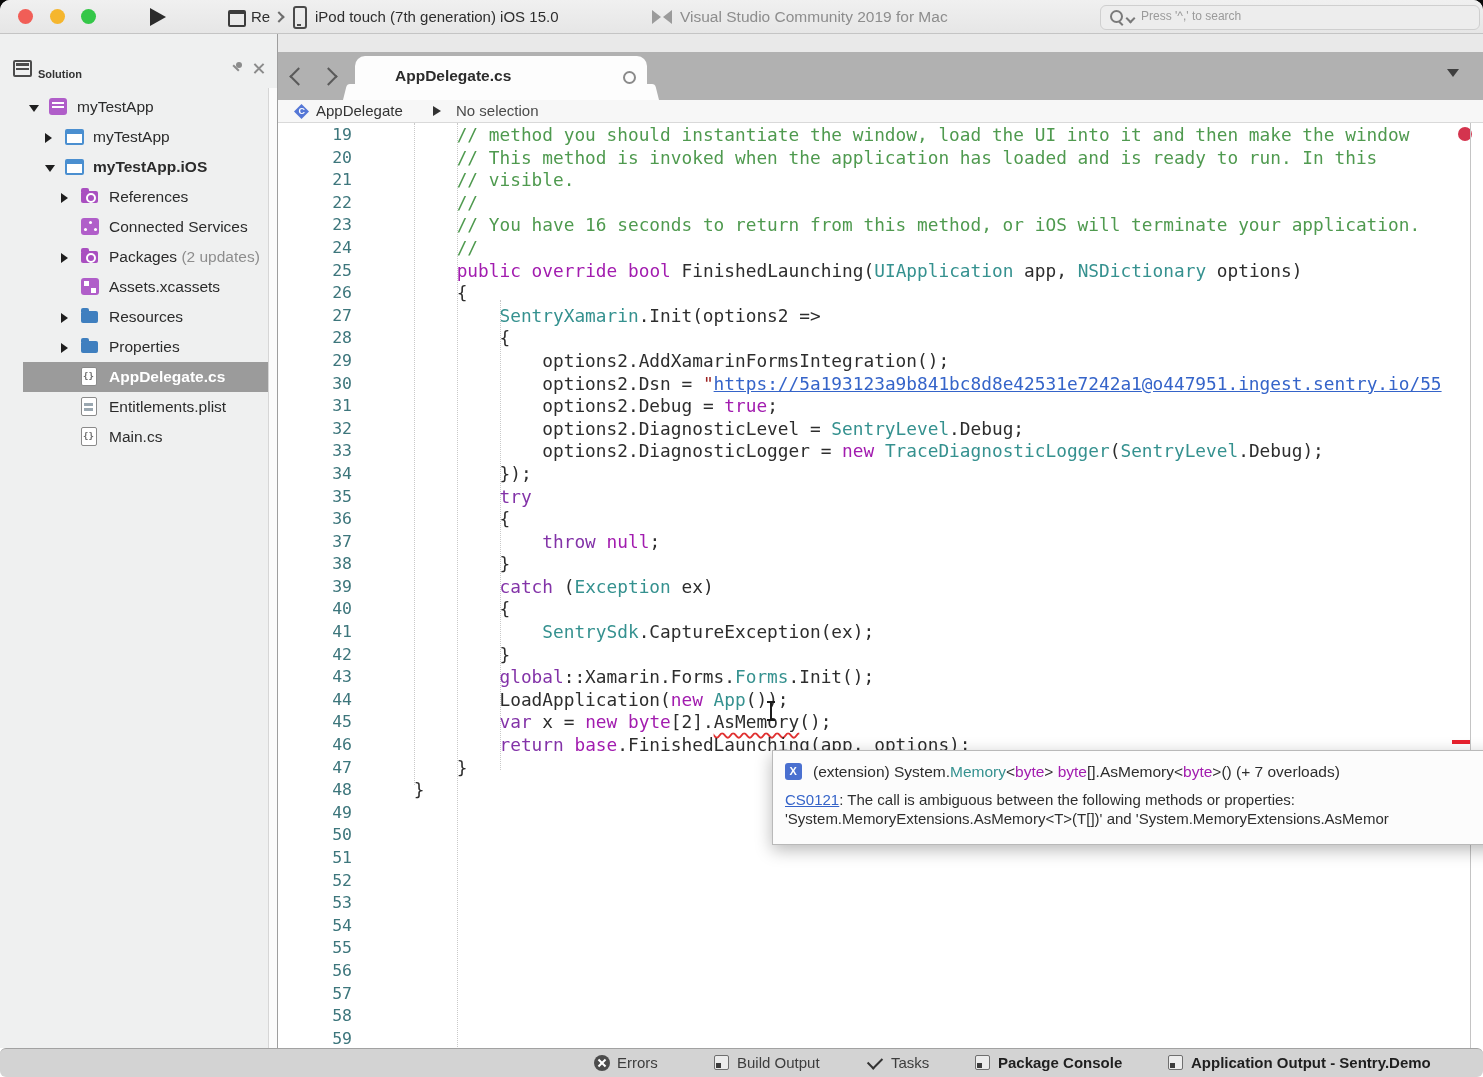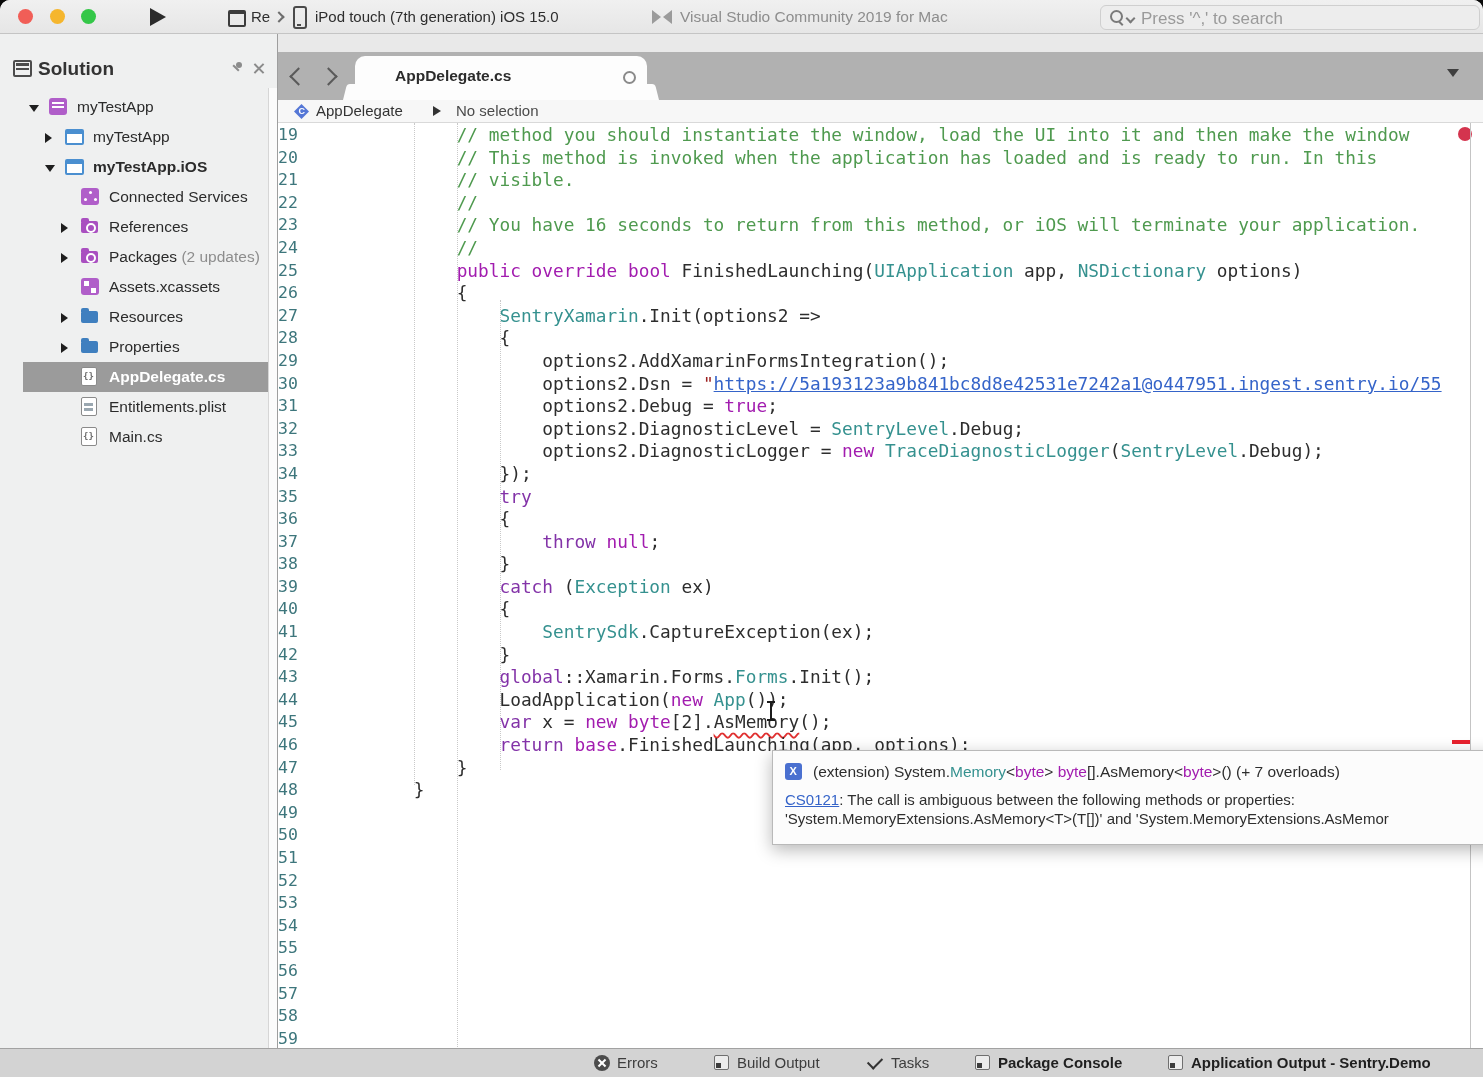--- a/index.html
+++ b/index.html
@@ -29,29 +29,29 @@
       border-left:9px solid #9b9b9b;border-top:7px solid transparent;border-bottom:7px solid transparent;}
   .vs-logo::after{content:"";position:absolute;right:0;top:0;width:0;height:0;
       border-right:9px solid #9b9b9b;border-top:7px solid transparent;border-bottom:7px solid transparent;}
   .title-label{position:absolute;left:28px;top:0;white-space:nowrap;}
   .search{position:absolute;left:1100px;top:5px;width:378px;height:23px;background:#ededed;
           border:1px solid #cfcfcf;border-radius:6px;}
   .mag{position:absolute;left:9px;top:4px;width:9px;height:9px;border:2px solid #7a7a7a;border-radius:50%;}
   .mag::after{content:"";position:absolute;left:8px;top:9px;width:2px;height:5px;background:#7a7a7a;transform:rotate(-45deg);}
   .mag-chev{position:absolute;left:26px;top:9px;width:5px;height:5px;
             border-right:2px solid #7a7a7a;border-bottom:2px solid #7a7a7a;transform:rotate(45deg);}
-  .search-ph{position:absolute;left:40px;top:3px;font-size:17px;color:#9a9a9a;}
+  .search-ph{position:absolute;left:40px;top:3px;font-size:12px;color:#9a9a9a;}
   
   .sidebar{position:absolute;left:0;top:34px;width:277px;height:1014px;background:#eff0f0;}
   .side-divider{position:absolute;left:277px;top:34px;width:1px;height:1014px;background:#9e9e9e;}
   .pane-header{position:absolute;left:0;top:20px;width:277px;height:30px;}
   .ph-ico{position:absolute;left:13px;top:6px;width:15px;height:13px;border:2px solid #4c4c4c;border-radius:2px;}
   .ph-ico::before{content:"";position:absolute;left:1px;top:1px;right:1px;height:3px;background:#4c4c4c;}
   .ph-ico::after{content:"";position:absolute;left:1px;top:6px;right:1px;height:2px;background:#4c4c4c;}
-  .ph-title{position:absolute;left:38px;top:4px;font-size:19px;font-weight:bold;color:#333;}
+  .ph-title{position:absolute;left:38px;top:14px;font-size:11px;font-weight:bold;color:#333;}
   .pin-ico{position:absolute;left:230px;top:8px;width:14px;height:14px;}
   .pin-ico::before{content:"";position:absolute;left:6px;top:0;width:6px;height:6px;border-radius:50%;background:#8b8b8b;}
   .pin-ico::after{content:"";position:absolute;left:2px;top:5px;width:8px;height:2px;background:#8b8b8b;transform:rotate(45deg);}
   .close-ico{position:absolute;left:252px;top:8px;width:13px;height:13px;}
   .close-ico::before,.close-ico::after{content:"";position:absolute;left:6px;top:0;width:2px;height:13px;background:#8b8b8b;}
   .close-ico::before{transform:rotate(45deg);} .close-ico::after{transform:rotate(-45deg);}
   .tree{position:absolute;left:0;top:58px;width:277px;margin-left:23px;}
   .trow{position:relative;width:277px;height:30px;font-size:15.5px;color:#2b2b2b;}
   .trow.sel{background:#9b9b9b;color:#fff;}
   .trow.b .tlabel{font-weight:bold;}
@@ -97,21 +97,21 @@
   .bc-class-ico{position:absolute;left:16px;top:4px;width:15px;height:15px;background:#5577d6;
                 clip-path:polygon(50% 0,100% 50%,50% 100%,0 50%);}
   .bc-class-ico::before{content:"C";position:absolute;left:4.5px;top:2px;font:bold 9px "Liberation Sans",sans-serif;color:#fff;}
   .bc-name{position:absolute;left:38px;top:2px;font-size:15px;color:#333;}
   .bc-sep{position:absolute;left:155px;top:6px;width:0;height:0;
           border-left:8px solid #333;border-top:5px solid transparent;border-bottom:5px solid transparent;}
   .bc-sel{position:absolute;left:178px;top:2px;font-size:15px;color:#4a4a4a;}
   
   .editor{position:absolute;left:278px;top:123px;width:1205px;height:925px;background:#fff;}
   .guide{position:absolute;width:0;border-left:1px dotted #c9c9c9;}
-  .gutter{position:absolute;left:0;top:1px;width:74px;
+  .gutter{position:absolute;left:0;top:1px;width:74px;text-align:right;
           font:16.5px/22.6px "DejaVu Sans Mono",monospace;color:#3d767c;}
   .gutter .ln{height:22.6px;}
   .code{position:absolute;left:93px;top:1px;font:17.8px/22.6px "DejaVu Sans Mono",monospace;color:#2d2d2d;}
   .code .cl{height:22.6px;white-space:pre;}
   .tk-c{color:#4f9a4f;} .tk-k{color:#a21caf;} .tk-f{color:#8333a8;} .tk-t{color:#35918f;}
   .tk-p{color:#2d2d2d;} .tk-q{color:#9c2121;}
   .tk-u{color:#3564c9;text-decoration:underline;}
   .tk-e{color:#2d2d2d;text-decoration:underline;text-decoration-style:wavy;text-decoration-color:#e03131;
         text-decoration-thickness:1.5px;text-underline-offset:4px;}
   .scroll-line{position:absolute;left:1192px;top:0;width:1px;height:925px;background:#c4c4c4;}
@@ -123,21 +123,21 @@
   
   .tooltip{position:absolute;left:772px;top:750px;width:760px;height:95px;background:#fcfcfc;
            border:1px solid #b9b9b9;box-shadow:0 5px 16px rgba(0,0,0,.28);box-sizing:border-box;
            padding:11px 12px;overflow:hidden;}
   .tt-sig{position:relative;padding-left:28px;font:15.5px/20px "Liberation Sans",sans-serif;color:#2e2e2e;white-space:nowrap;}
   .tt-ico{position:absolute;left:0;top:1px;width:17px;height:17px;background:#4a70d0;border-radius:3px;}
   .tt-ico::before{content:"X";position:absolute;left:4.5px;top:2px;font:bold 11px "Liberation Sans",sans-serif;color:#fff;}
   .tt-err{margin-top:8px;font:15px/19px "Liberation Sans",sans-serif;color:#2e2e2e;white-space:nowrap;}
   .tt-code{color:#3564c9;text-decoration:underline;}
   
-  .statusbar{position:absolute;left:0;top:1048px;width:1483px;height:29px;background:#d3d3d3;border-top:1px solid #a2a2a2;box-sizing:border-box;}
+  .statusbar{position:absolute;left:0;top:1048px;width:1483px;height:29px;background:#d3d3d3;border-top:1px solid #a2a2a2;box-sizing:border-box;border-radius:6px;}
   .sb-item{position:absolute;top:5px;height:19px;font-size:15px;color:#3d3d3d;}
   .sb-item.bold{font-weight:bold;color:#1f1f1f;}
   .sb-item .sb-label{position:absolute;left:23px;top:0;white-space:nowrap;}
   .sb-item:nth-child(1){left:594px;} .sb-item:nth-child(2){left:714px;}
   .sb-item:nth-child(3){left:868px;} .sb-item:nth-child(4){left:975px;} .sb-item:nth-child(5){left:1168px;}
   .sbi{position:absolute;left:0;top:1px;width:16px;height:16px;}
   .sbi.errors{background:#4c4c4c;border-radius:50%;}
   .sbi.errors::before,.sbi.errors::after{content:"";position:absolute;left:7px;top:3px;width:2px;height:10px;background:#fff;}
   .sbi.errors::before{transform:rotate(45deg);} .sbi.errors::after{transform:rotate(-45deg);}
   .sbi.console{width:13px;height:13px;background:#ececec;border:1.5px solid #6f6f6f;border-radius:2px;}
@@ -191,27 +191,27 @@
           <span class="exp right" style="left: 22px;"></span>
           <span class="ticon i-project" style="left: 42px;"></span>
           <span class="tlabel" style="left: 70px;">myTestApp</span>
         </div>
         <div class="trow b">
           <span class="exp down" style="left: 22px;"></span>
           <span class="ticon i-project" style="left: 42px;"></span>
           <span class="tlabel" style="left: 70px; text-align: center;">myTestApp.iOS</span>
         </div>
         <div class="trow">
-          <span class="ticon i-services" style="left: 58px;"></span>
-          <span class="tlabel" style="left: 86px;">Connected Services</span>
-        </div>
-        <div class="trow">
           <span class="exp right" style="left: 38px;"></span>
           <span class="ticon i-folder-purple" style="left: 58px;"></span>
           <span class="tlabel" style="left: 86px;">References</span>
+        </div>
+        <div class="trow">
+          <span class="ticon i-services" style="left: 58px;"></span>
+          <span class="tlabel" style="left: 86px;">Connected Services</span>
         </div>
         <div class="trow">
           <span class="exp right" style="left: 38px;"></span>
           <span class="ticon i-folder-purple" style="left: 58px;"></span>
           <span class="tlabel" style="left: 86px;">Packages<span class="tsuffix"> (2 updates)</span></span>
         </div>
         <div class="trow">
           <span class="ticon i-assets" style="left: 58px;"></span>
           <span class="tlabel" style="left: 86px;">Assets.xcassets</span>
         </div>

